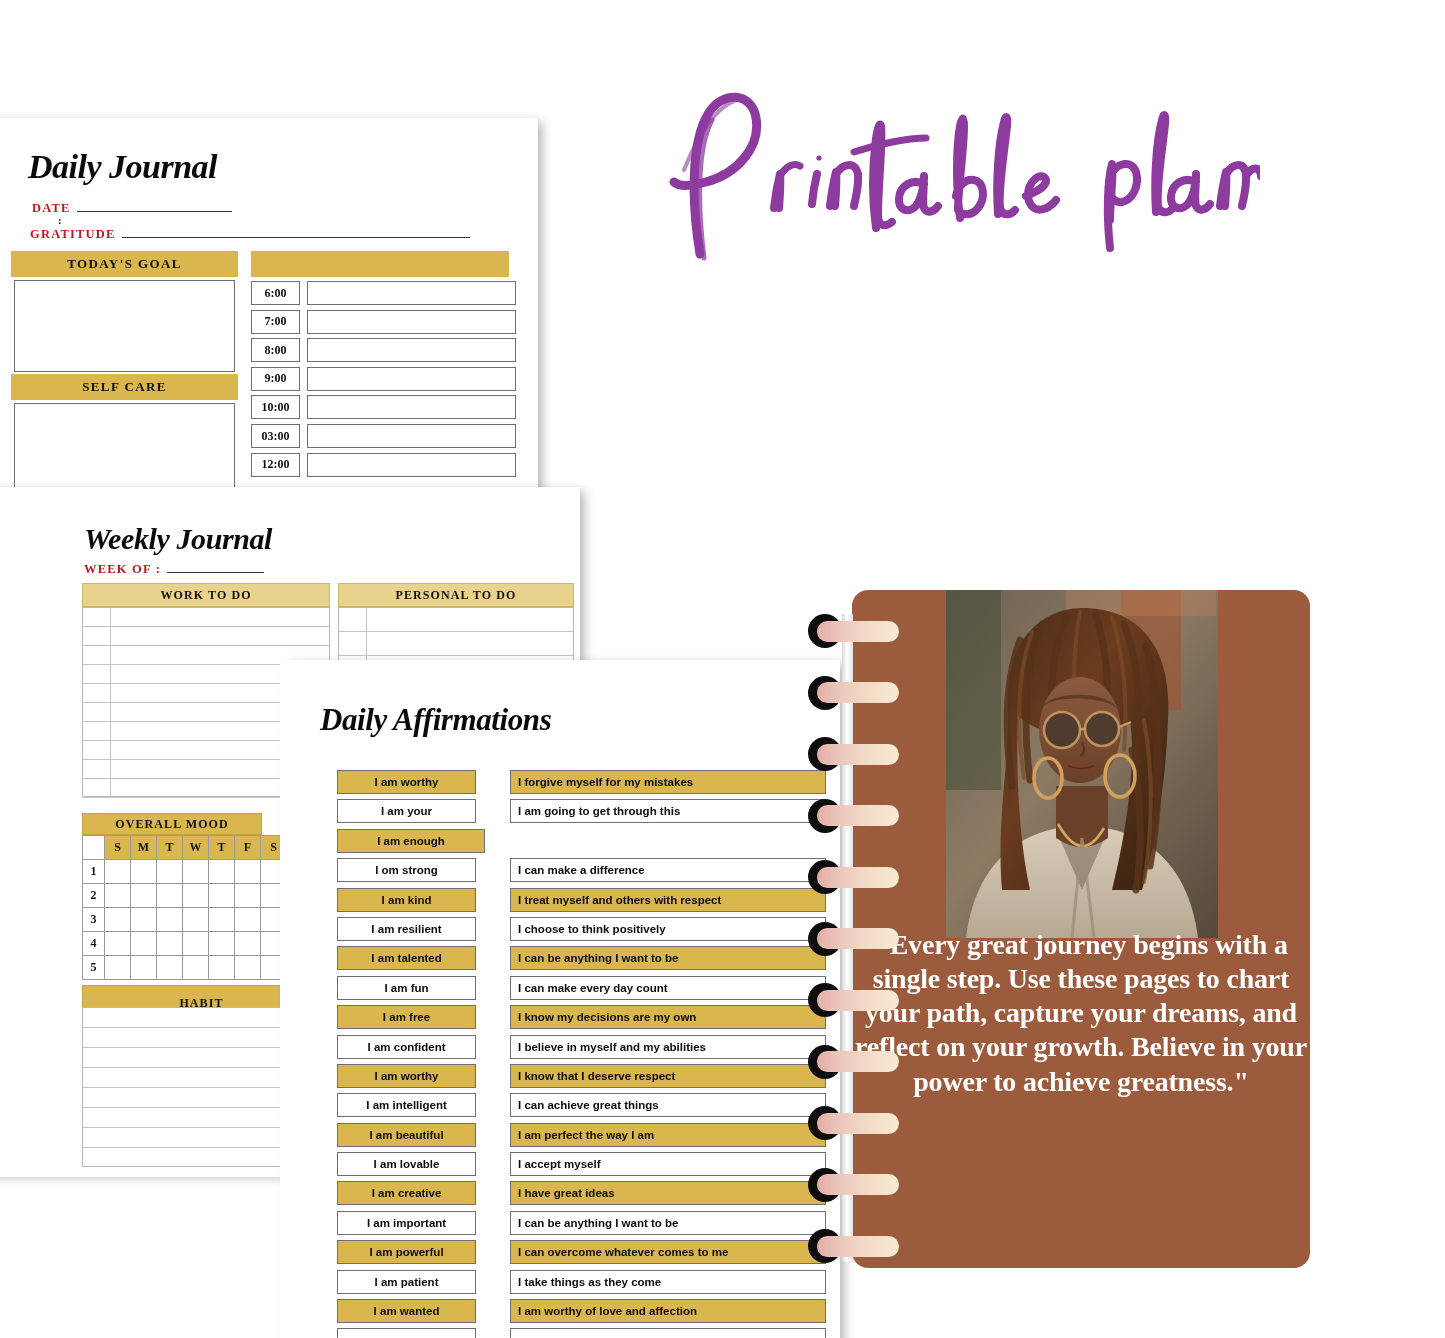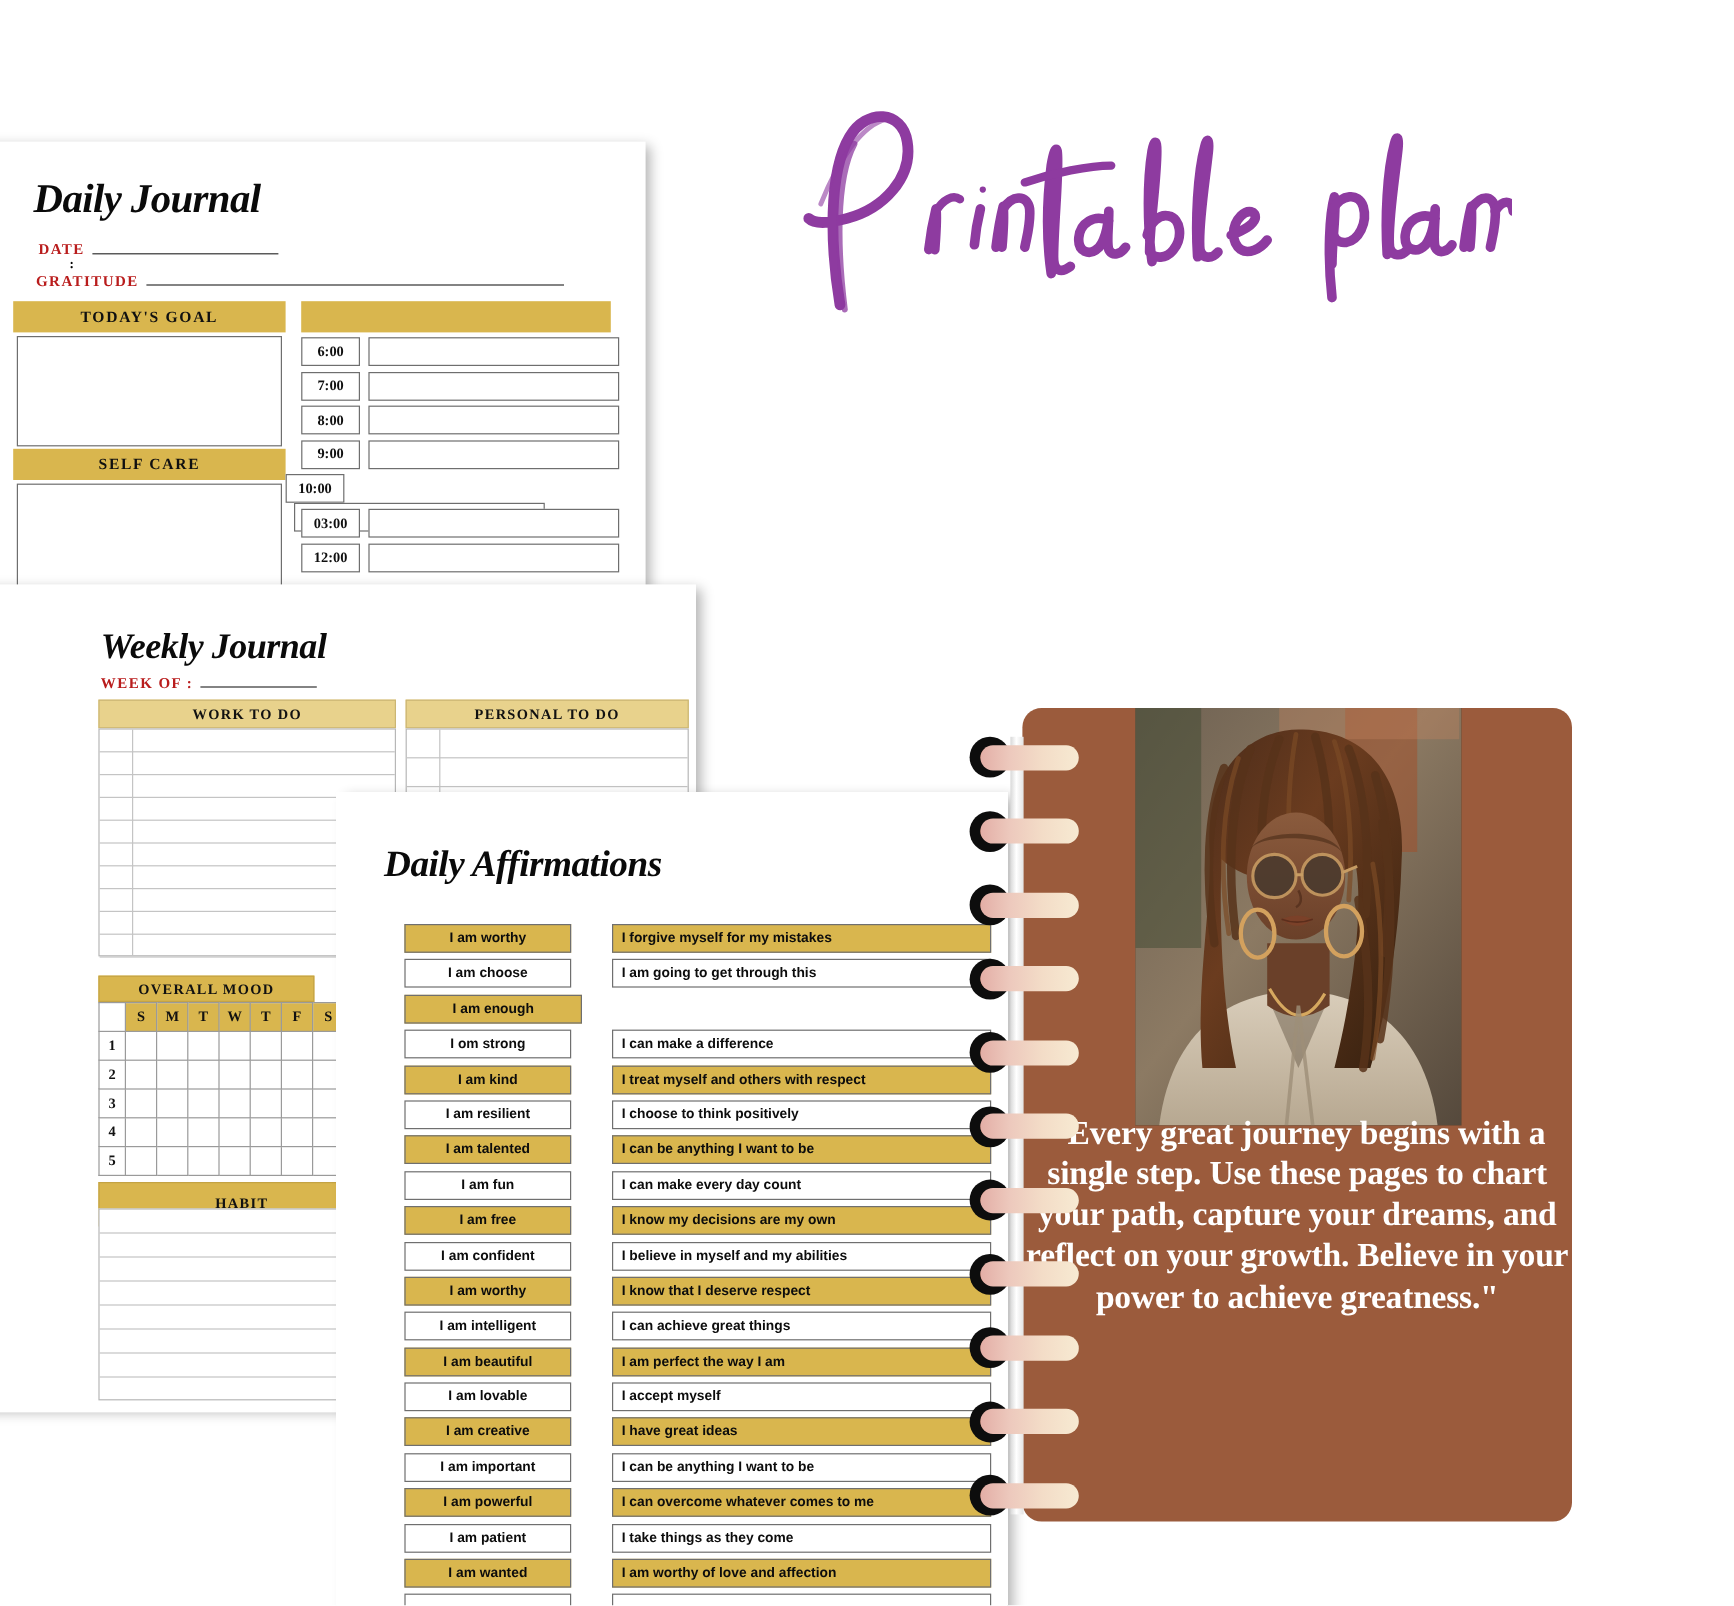--- a/index.html
+++ b/index.html
@@ -191,21 +191,21 @@
           <div class="slot-line"></div>
         </div>
         <div class="slot" style="left: 297px; top: 220.2px;">
           <div class="slot-time">8:00</div>
           <div class="slot-line"></div>
         </div>
         <div class="slot" style="left: 297px; top: 248.8px;">
           <div class="slot-time">9:00</div>
           <div class="slot-line"></div>
         </div>
-        <div class="slot" style="left: 284px; top: 277.4px; flex-direction: column;">
+        <div class="slot" style="left: 297px; top: 277.4px;">
           <div class="slot-time">10:00</div>
           <div class="slot-line"></div>
         </div>
         <div class="slot" style="left: 297px; top: 306px;">
           <div class="slot-time">03:00</div>
           <div class="slot-line"></div>
         </div>
         <div class="slot" style="left: 297px; top: 334.6px;">
           <div class="slot-time">12:00</div>
           <div class="slot-line"></div>
@@ -324,21 +324,21 @@
   </div>
 
   <div class="sheet" id="daily-affirm">
     <div class="da-title">Daily Affirmations</div>
     <div id="affirm-list">
         <div class="aff-row gold">
           <div class="aff-cell aff-short">I am worthy</div>
           <div class="aff-cell aff-long">I forgive myself for my mistakes</div>
         </div>
         <div class="aff-row">
-          <div class="aff-cell aff-short">I am choose</div>
+          <div class="aff-cell aff-short">I am your</div>
           <div class="aff-cell aff-long">I am going to get through this</div>
         </div>
         <div class="aff-row gold">
           <div class="aff-cell aff-short">I am enough</div>
         </div>
         <div class="aff-row">
           <div class="aff-cell aff-short">I om strong</div>
           <div class="aff-cell aff-long">I can make a difference</div>
         </div>
         <div class="aff-row gold">

